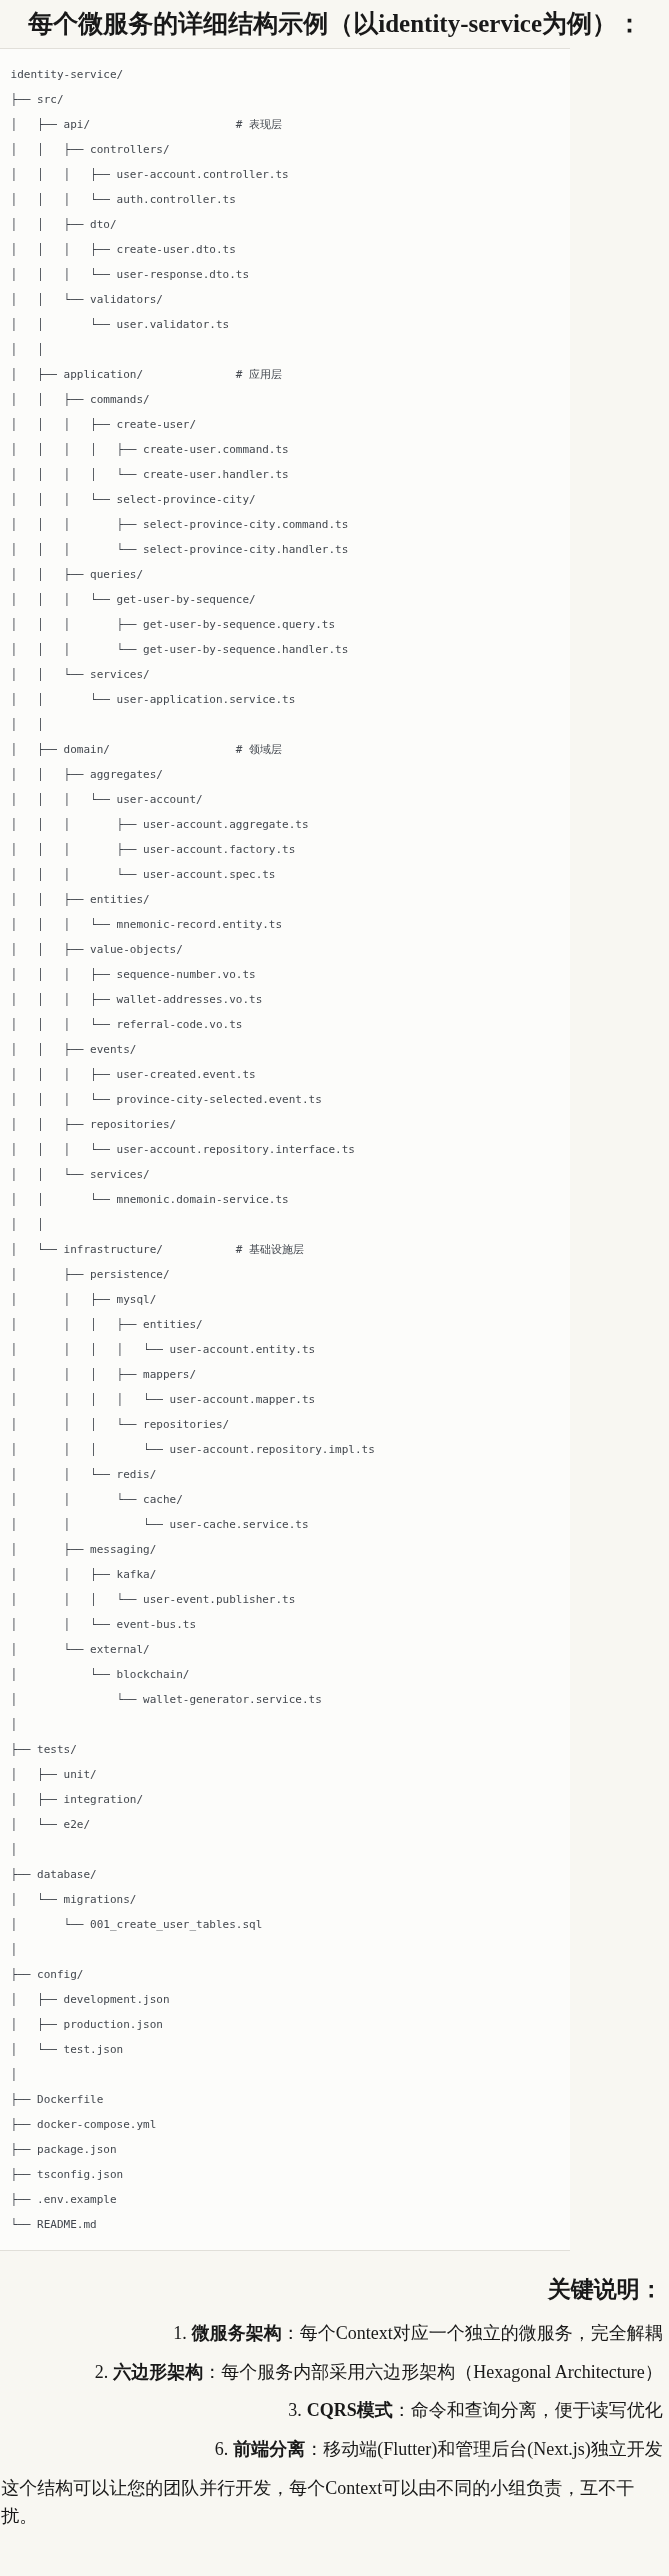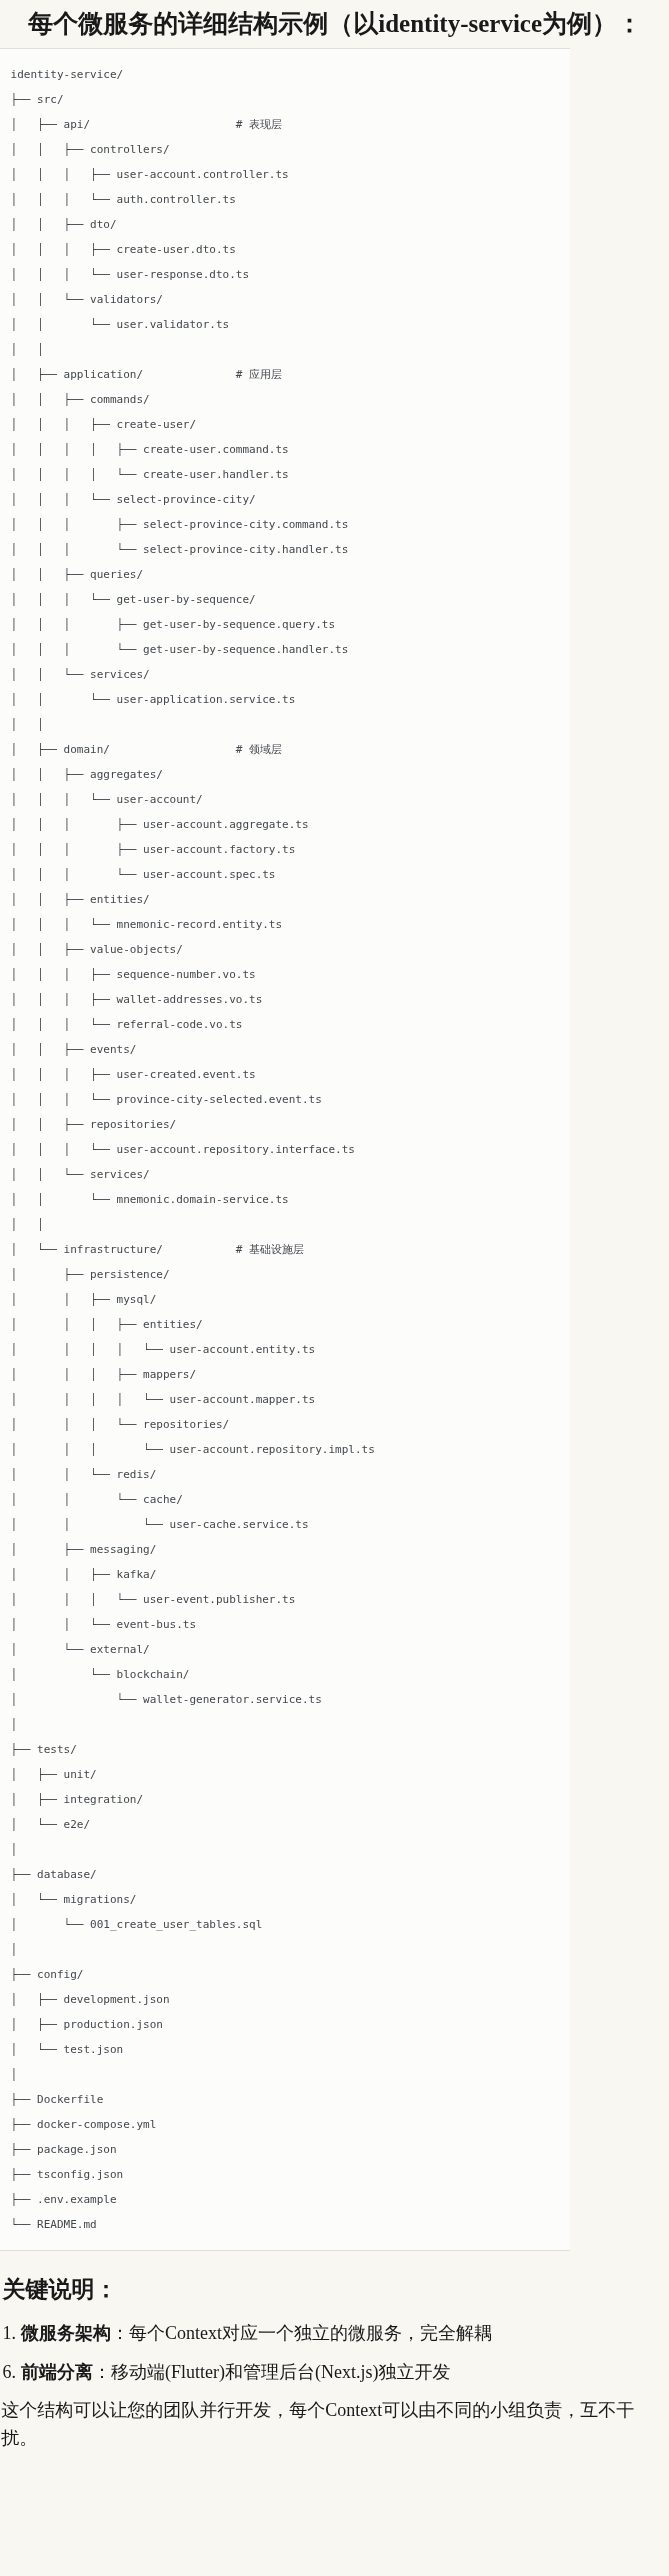--- a/index.html
+++ b/index.html
@@ -40,25 +40,27 @@
     overflow: hidden;
   }
   .notes {
     padding: 0 6.3px 0 2.5px;
   }
   .notes-heading {
     font-size: 23px;
     font-weight: 700;
     line-height: 1.25;
     margin: 25px 0 15px 0;
+    text-align: right;
   }
   .note-item {
     font-size: 18px;
     line-height: 27.5px;
     margin: 0 0 11.3px 0;
+    text-align: right;
   }
   .note-item .num {
     margin-right: 5px;
   }
   .note-item strong {
     font-weight: 700;
   }
   .notes-footer {
     font-size: 18px;
     line-height: 27.5px;
@@ -161,21 +163,27 @@
 └── README.md</pre>
 
 <section class="notes">
   <h3 class="notes-heading">关键说明：</h3>
 
   <div>
   <div class="note-item">
     <span class="num">1.</span><strong>微服务架构</strong><span>：每个Context对应一个独立的微服务，完全解耦</span>
   </div>
 
+  <div class="note-item">
+    <span class="num">2.</span><strong>六边形架构</strong><span>：每个服务内部采用六边形架构（Hexagonal Architecture）</span>
+  </div>
 
+  <div class="note-item">
+    <span class="num">3.</span><strong>CQRS模式</strong><span>：命令和查询分离，便于读写优化</span>
+  </div>
 
 
 
   <div class="note-item">
     <span class="num">6.</span><strong>前端分离</strong><span>：移动端(Flutter)和管理后台(Next.js)独立开发</span>
   </div>
 </div>
 
   <p class="notes-footer">这个结构可以让您的团队并行开发，每个Context可以由不同的小组负责，互不干扰。</p>
 </section>

